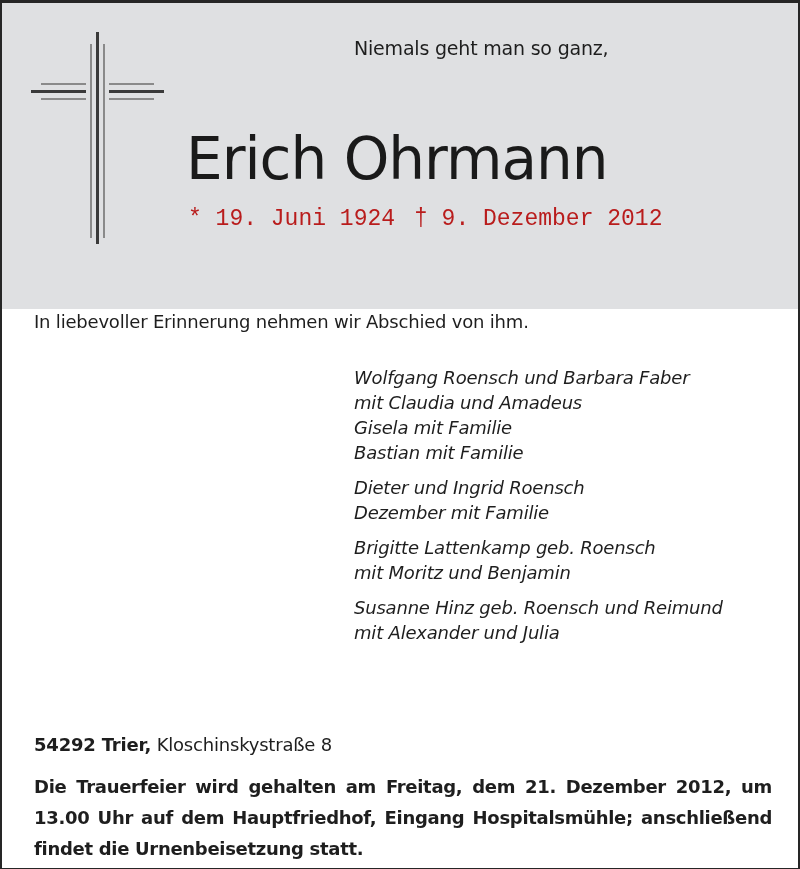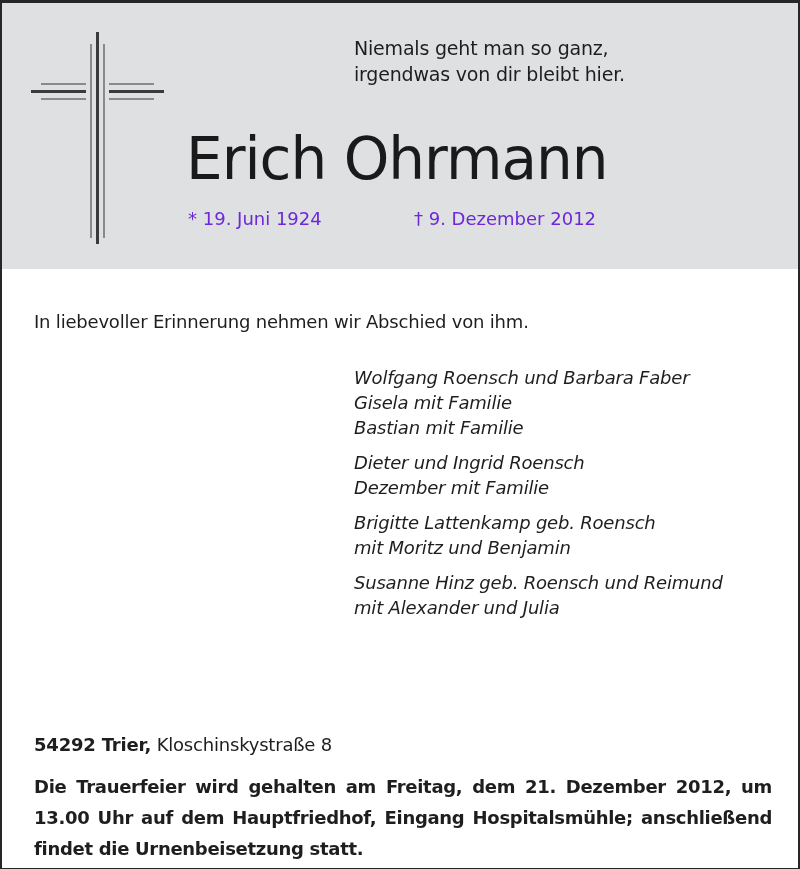--- a/index.html
+++ b/index.html
@@ -1,25 +1,25 @@
 <!DOCTYPE html>
 <html><head>
 <meta charset="utf-8">
 <style>
   html, body { margin: 0; padding: 0; background: #ffffff; }
   body { width: 800px; height: 869px; position: relative; overflow: hidden;
          font-family: "DejaVu Sans", sans-serif; color: #1e1e1e; }
   .notice { position: absolute; left: 0; top: 0; width: 796px; height: 865px;
             border: 2px solid #262626; border-top-width: 3px; box-sizing: content-box; }
-  .band { position: absolute; left: 0; top: 0; width: 796px; height: 266px; background: #dfe0e2; }
+  .band { position: absolute; left: 0; top: 0; width: 796px; height: 306px; background: #dfe0e2; }
   .cross { position: absolute; left: 0; top: 0; }
   .cross .l { position: absolute; }
   .quote { position: absolute; left: 352px; top: 32px; font-size: 19px; line-height: 26px; color: #1e1e1e; letter-spacing: -0.2px; }
   .name { position: absolute; left: 184px; top: 120px; font-size: 58px; line-height: 72px; font-weight: normal; letter-spacing: -1px; color: #1a1a1a; }
-  .dates { position: absolute; top: 204px; font-size: 18px; line-height: 24px; color: #6d28d9; }
+  .dates { position: absolute; top: 204px; font-size: 23px; line-height: 24px; color: #b91c1c; font-family: Liberation Mono, monospace; }
   .born { left: 186px; }
   .died { left: 412px; }
   .intro { position: absolute; left: 32px; top: 307px; font-size: 18px; line-height: 24px; letter-spacing: -0.2px; }
   .mourners { position: absolute; left: 352px; top: 362px; font-size: 18px; letter-spacing: -0.2px; }
   .group { margin-bottom: 10px; }
   .group div { line-height: 25px; white-space: nowrap; font-style: italic; }
   .address { position: absolute; left: 32px; top: 730px; font-size: 18px; line-height: 24px; letter-spacing: -0.2px; }
   .address b { font-weight: bold; }
   .service { position: absolute; left: 32px; top: 768px; width: 738px; font-size: 18px; line-height: 31px;
              text-align: justify; text-align-last: left; letter-spacing: -0.3px; font-weight: bold; }
@@ -35,32 +35,32 @@
       <div class="l" style="left:101px;top:41px;width:2px;height:194px;background:#8a8a8a;"></div>
       <div class="l" style="left:29px;top:87px;width:55px;height:3px;background:#3a3a3a;"></div>
       <div class="l" style="left:107px;top:87px;width:55px;height:3px;background:#3a3a3a;"></div>
       <div class="l" style="left:39px;top:80px;width:45px;height:2px;background:#8a8a8a;"></div>
       <div class="l" style="left:39px;top:95px;width:45px;height:2px;background:#8a8a8a;"></div>
       <div class="l" style="left:107px;top:80px;width:45px;height:2px;background:#8a8a8a;"></div>
       <div class="l" style="left:107px;top:95px;width:45px;height:2px;background:#8a8a8a;"></div>
     </div>
     <div class="quote">
       <div>Niemals geht man so ganz,</div>
-      <div>irgendwas von dir bleibt hier.</div>
     </div>
     <div class="name">Erich Ohrmann</div>
     <div class="dates born">* 19. Juni 1924</div>
     <div class="dates died">† 9. Dezember 2012</div>
   </div>
 
   <div class="intro">In liebevoller Erinnerung nehmen wir Abschied von ihm.</div>
 
   <div class="mourners">
     <div class="group">
       <div>Wolfgang Roensch und Barbara Faber</div>
+      <div>mit Claudia und Amadeus</div>
       <div>Gisela mit Familie</div>
       <div>Bastian mit Familie</div>
     </div>
     <div class="group">
       <div>Dieter und Ingrid Roensch</div>
       <div>Dezember mit Familie</div>
     </div>
     <div class="group">
       <div>Brigitte Lattenkamp geb. Roensch</div>
       <div>mit Moritz und Benjamin</div>

